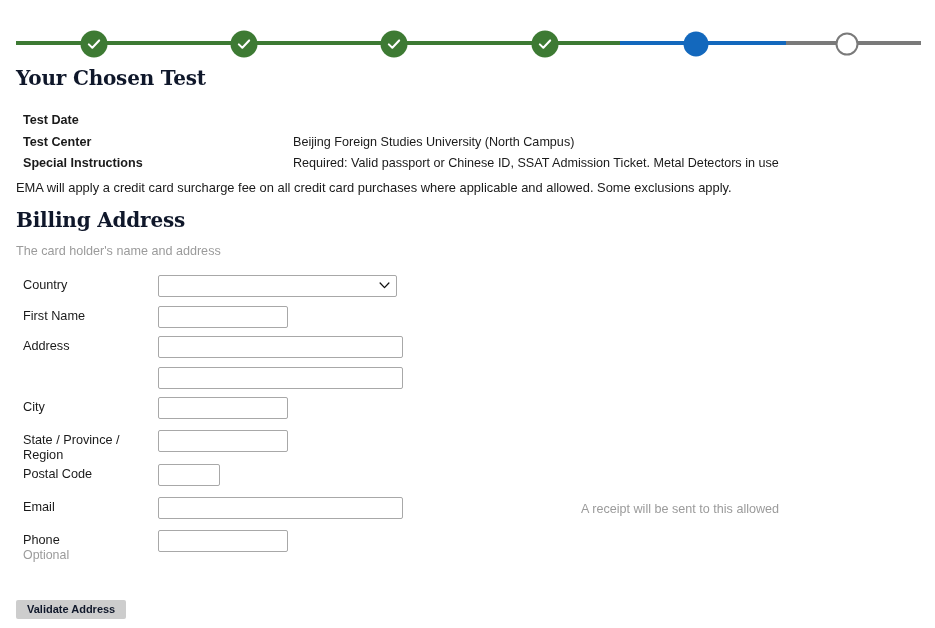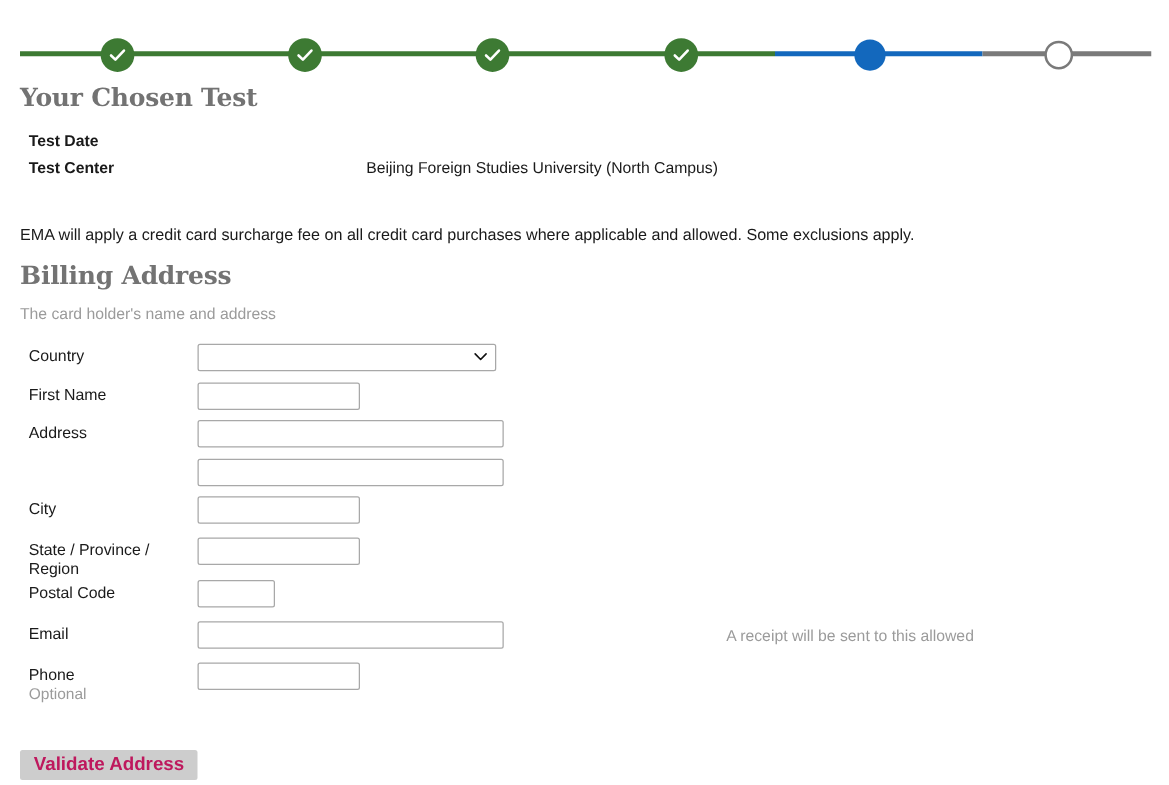--- a/index.html
+++ b/index.html
@@ -79,37 +79,37 @@
     width: 15px;
     height: 15px;
   }
 
   
   h2.section-title {
     font-family: "DejaVu Serif", serif;
     font-size: 20px;
     font-weight: bold;
     margin: 0;
-    color: #737373;
+    color: #0f172a;
     letter-spacing: -0.2px;
   }
   #chosen-test-title { position: absolute; left: 16px; top: 66px; }
   #billing-title      { position: absolute; left: 16px; top: 208px; }
 
   
   .test-details {
     position: absolute;
     left: 16px;
     top: 106px;
     width: 900px;
   }
   .detail-row {
     display: flex;
     height: 21.3px;
-    align-items: flex-start;
+    align-items: flex-end;
   }
   .detail-key {
     width: 277px;
     flex: none;
     font-size: 12.6px;
     font-weight: bold;
     color: #1a1a1a;
     padding-left: 7px;
     box-sizing: border-box;
   }
@@ -211,23 +211,23 @@
     color: #9b9b9b;
     white-space: nowrap;
   }
 
   .validate-btn {
     position: absolute;
     left: 16px;
     top: 600px;
     border: none;
     background: #cdcdcd;
-    color: #be185d;
+    color: #0f172a;
     font-family: "Liberation Sans", sans-serif;
-    font-size: 15px;
+    font-size: 11px;
     font-weight: bold;
     padding: 3px 11px 4px 11px;
     border-radius: 2px;
     cursor: pointer;
   }
 </style>
 </head>
 <body>
 
 <div class="stepper">
@@ -266,20 +266,24 @@
 <h2 class="section-title" id="chosen-test-title">Your Chosen Test</h2>
 
 <div class="test-details">
   <div class="detail-row">
     <div class="detail-key">Test Date</div>
     <div class="detail-val"></div>
   </div>
   <div class="detail-row">
     <div class="detail-key">Test Center</div>
     <div class="detail-val">Beijing Foreign Studies University (North Campus)</div>
+  </div>
+  <div class="detail-row">
+    <div class="detail-key">Special Instructions</div>
+    <div class="detail-val">Required: Valid passport or Chinese ID, SSAT Admission Ticket. Metal Detectors in use</div>
   </div>
 </div>
 
 <div class="surcharge-note">EMA will apply a credit card surcharge fee on all credit card purchases where applicable and allowed. Some exclusions apply.</div>
 
 <h2 class="section-title" id="billing-title">Billing Address</h2>
 <div class="billing-sub">The card holder's name and address</div>
 
 <div class="form">
 

